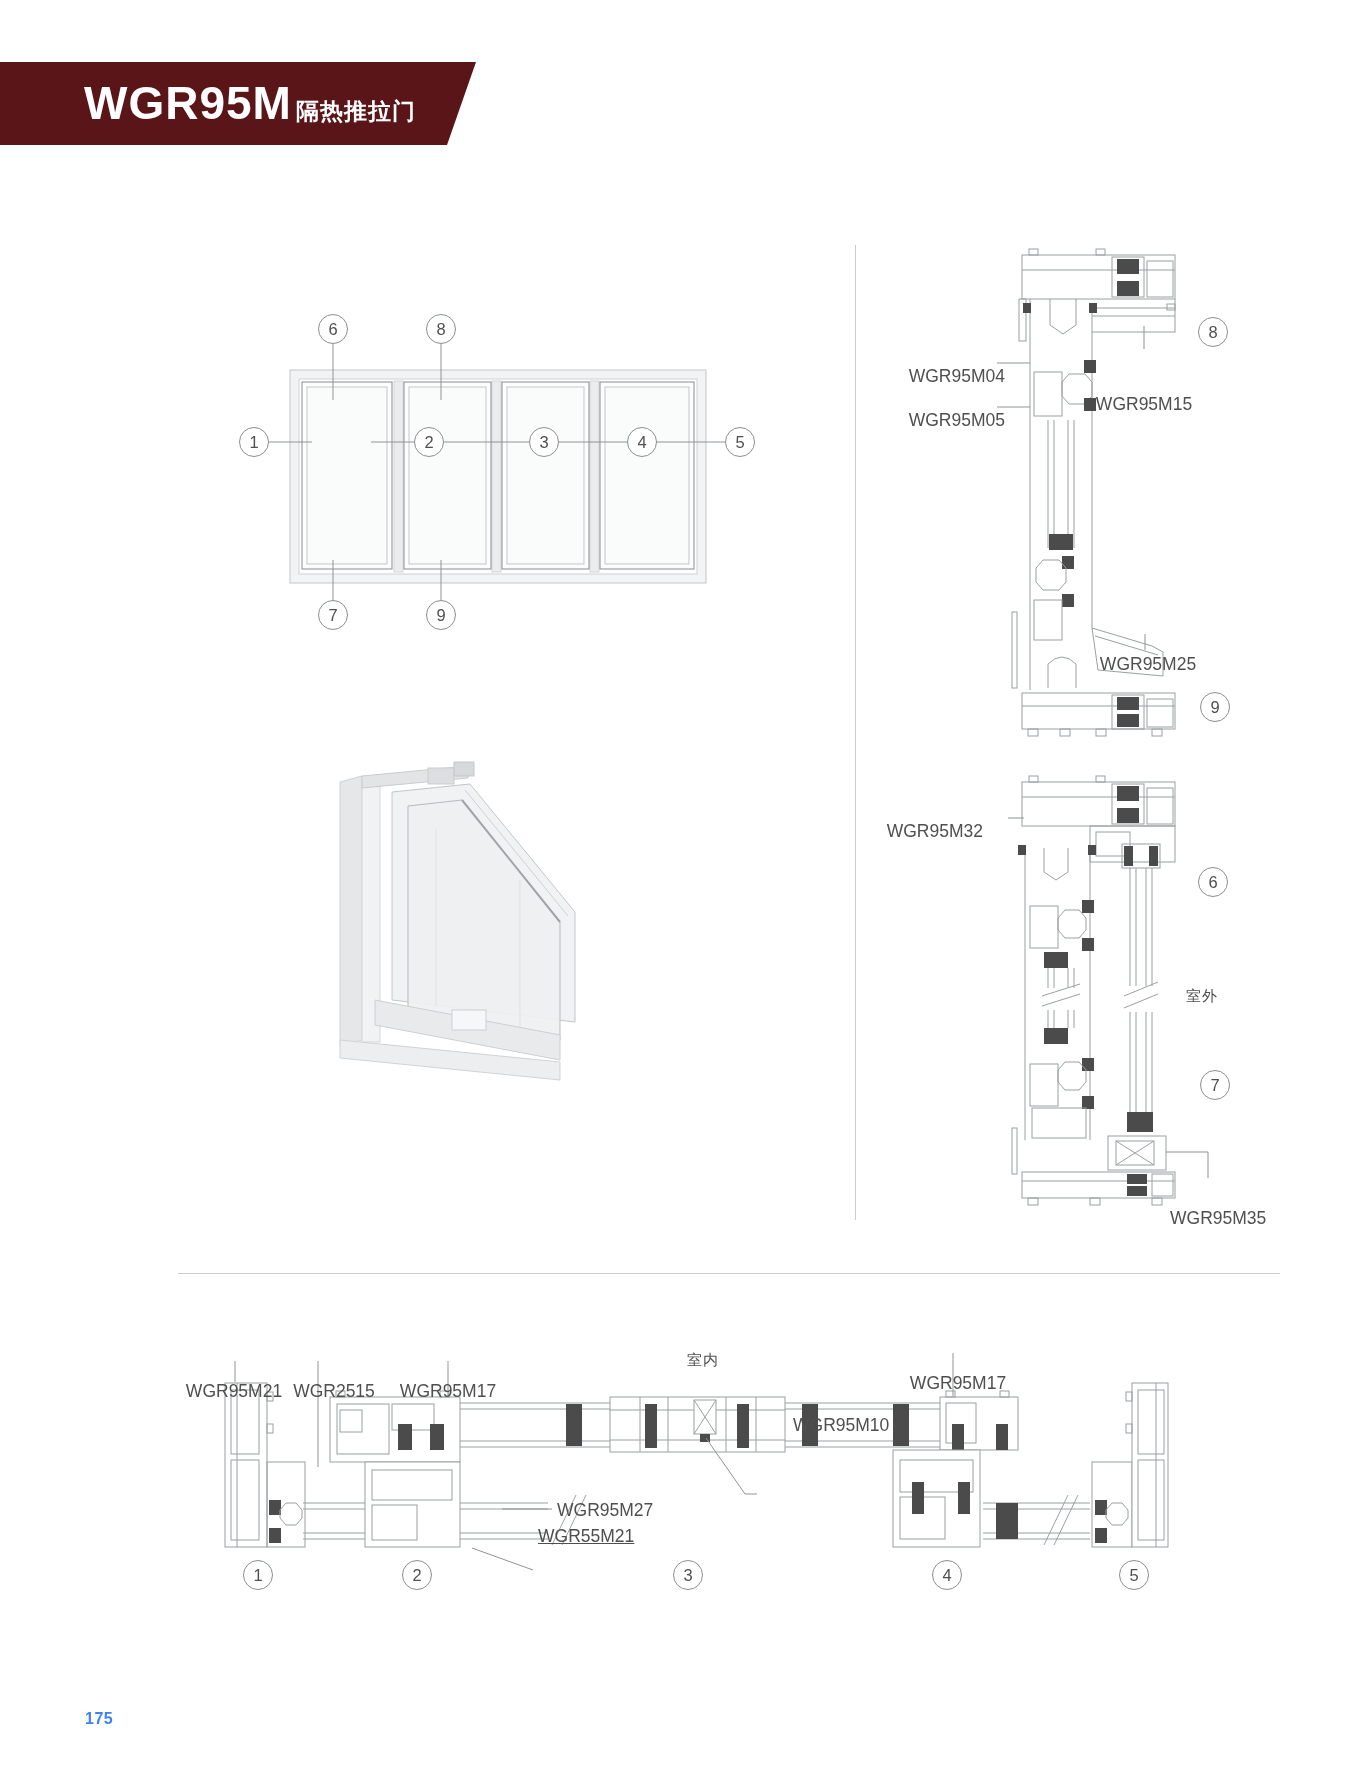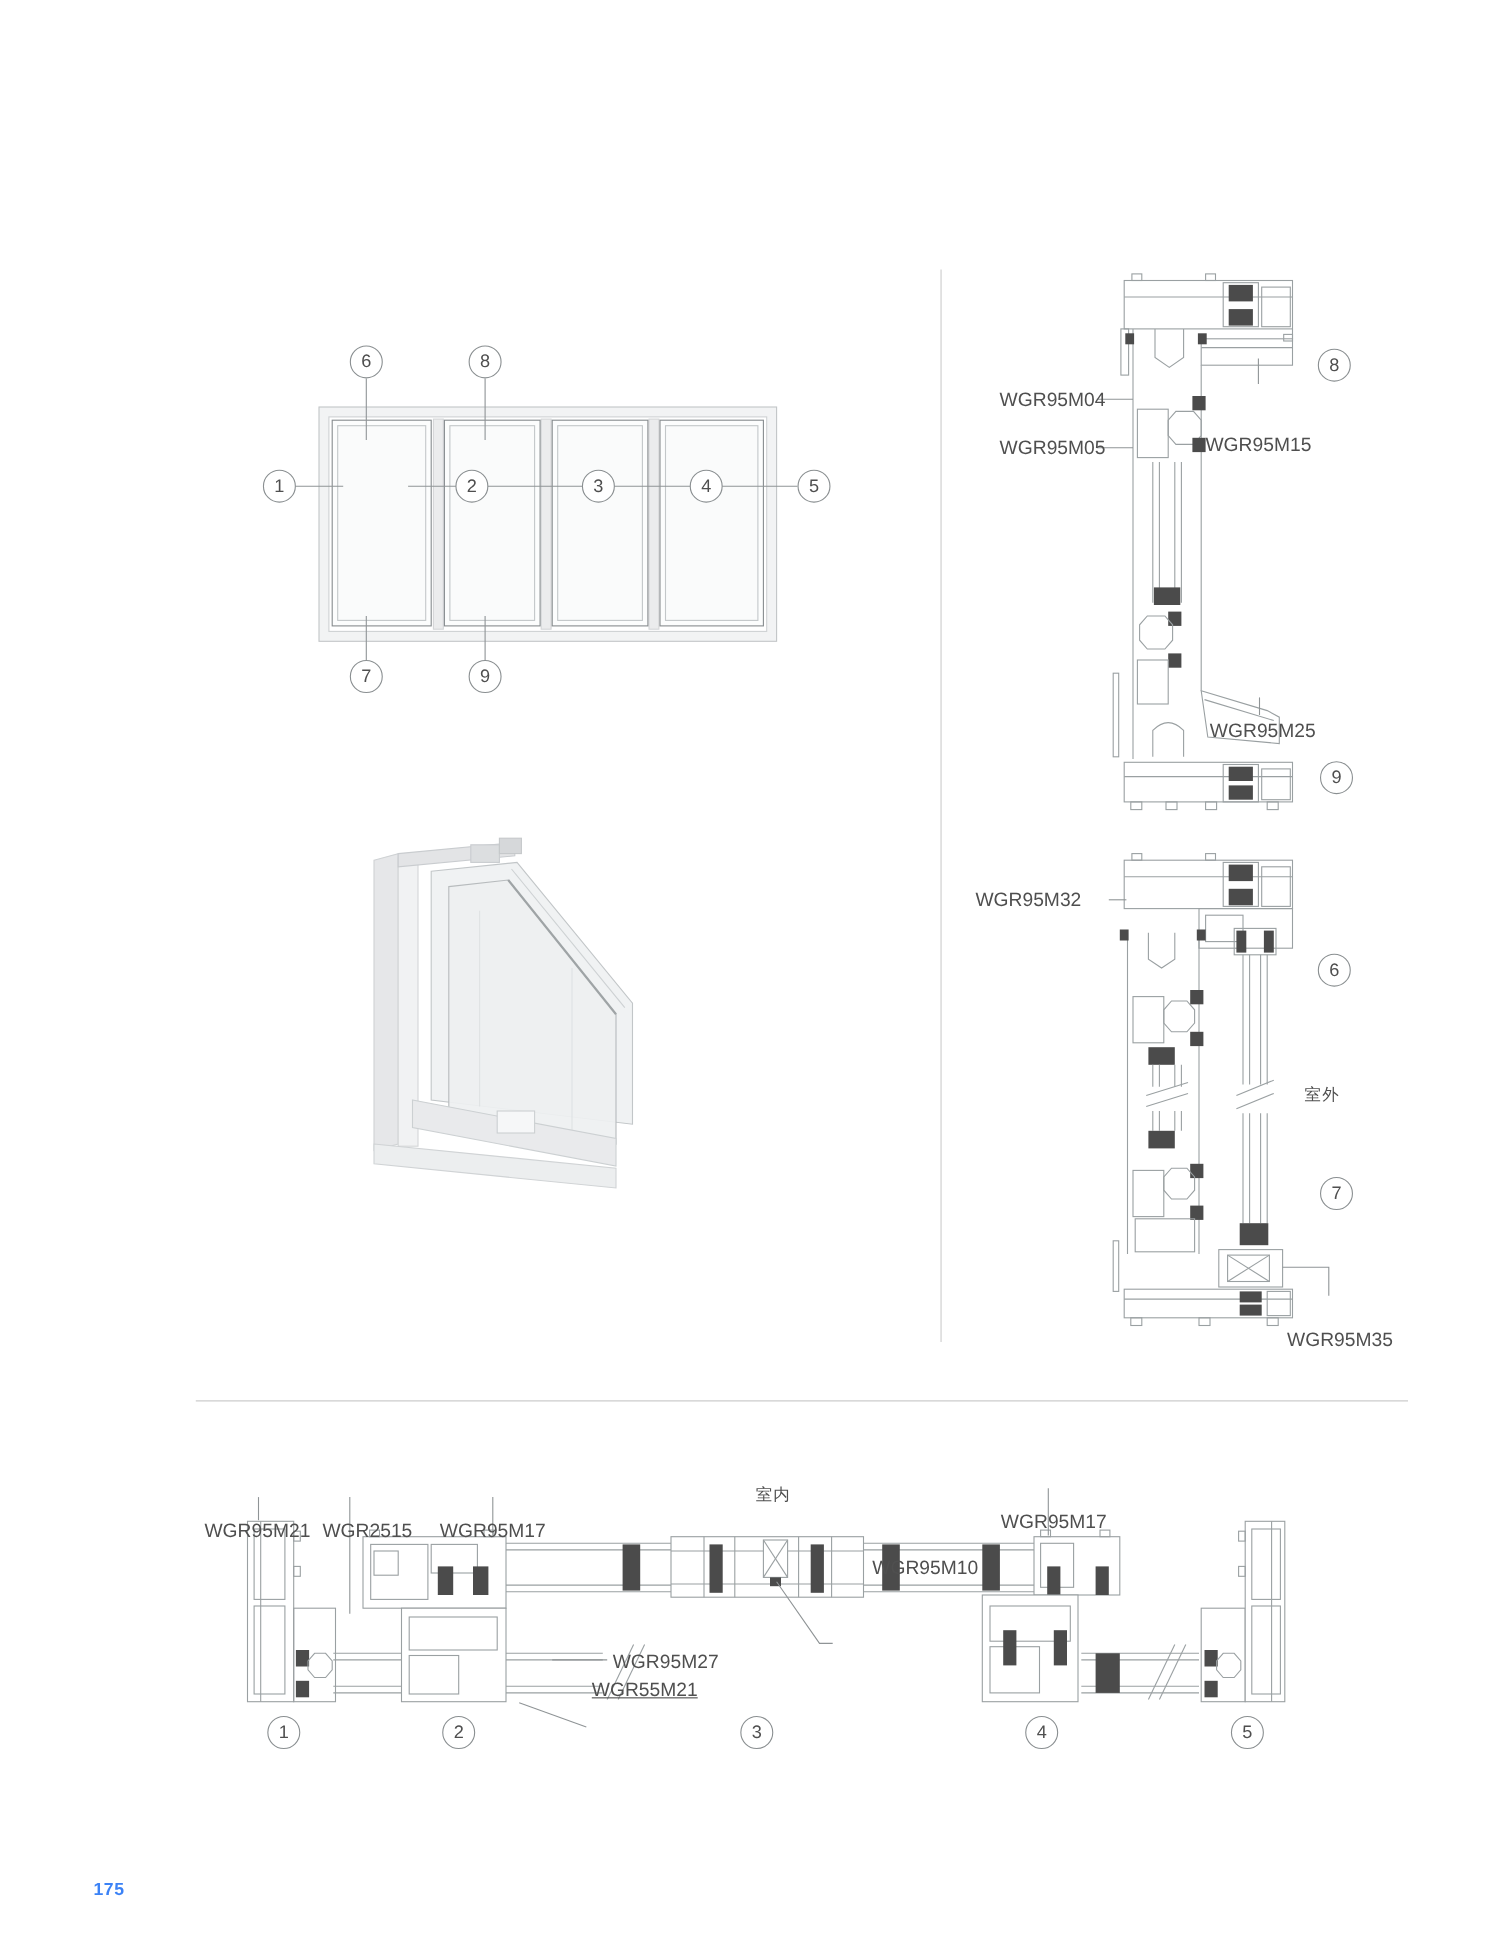--- a/index.html
+++ b/index.html
@@ -8,34 +8,38 @@
   
   .banner{position:absolute;left:0;top:62px;width:476px;height:83px;background:#5a1518;
           clip-path:polygon(0 0,100% 0,calc(100% - 29px) 100%,0 100%);
           display:flex;align-items:baseline;padding-left:84px;box-sizing:border-box;}
   .banner .model{font-size:46px;font-weight:bold;color:#fff;letter-spacing:1px;line-height:83px;}
   .banner .subtitle{font-size:23px;font-weight:bold;color:#fff;margin-left:4px;letter-spacing:1px;}
   
   svg.canvas{position:absolute;left:0;top:0;}
   
   .part-label{position:absolute;width:130px;height:20px;line-height:20px;font-size:17.5px;color:#4f4f4f;white-space:nowrap;}
-  .al-r{text-align:right;} .al-c{text-align:center;margin-top:42px;} .al-l{text-align:left;}
+  .al-r{text-align:right;margin-top:13px;} .al-c{text-align:center;margin-top:42px;} .al-l{text-align:left;}
   .cjk{font-size:15px;letter-spacing:1px;}
   
   .callout{position:absolute;width:30px;height:30px;border:1.3px solid #8a8f91;border-radius:50%;
            background:#fff;box-sizing:border-box;display:flex;align-items:center;justify-content:center;
            font-size:16.5px;color:#4f4f4f;}
   .page-number{position:absolute;left:85px;top:1710px;font-size:16px;font-weight:bold;color:#3b82f6;
                font-family:"Liberation Sans","DejaVu Sans",sans-serif;letter-spacing:0.5px;}
 </style>
 </head>
 <body>
 
 <div class="page">
 
+  <div class="banner">
+    <span class="model">WGR95M</span>
+    <span class="subtitle">隔热推拉门</span>
+  </div>
 
   <svg class="canvas" width="1359" height="1771" viewBox="0 0 1359 1771">
 
     <g stroke="#cccccc" stroke-width="1">
       <line x1="855.5" y1="245" x2="855.5" y2="1220"></line>
       <line x1="178" y1="1273.5" x2="1280" y2="1273.5"></line>
     </g>
 
     <g stroke="#c2c5c7" fill="none" stroke-width="1">
       <rect x="290" y="370" width="416" height="213" fill="#f2f3f4"></rect>

